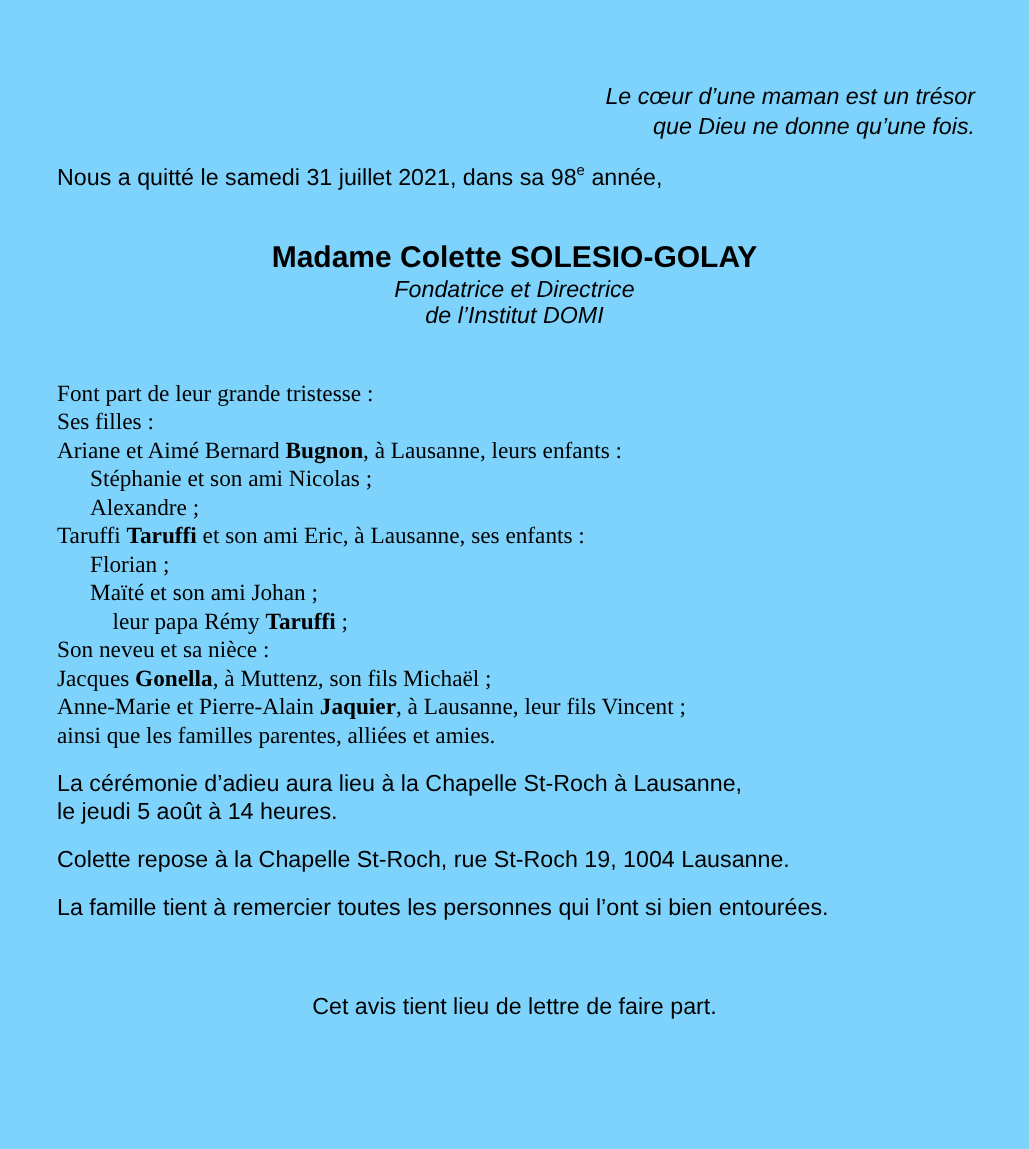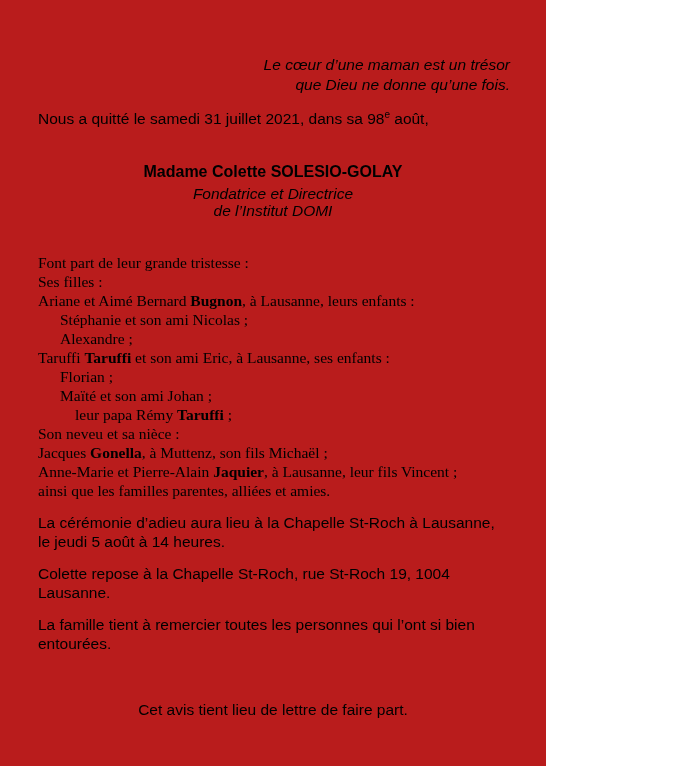--- a/index.html
+++ b/index.html
@@ -1,21 +1,21 @@
 <!DOCTYPE html>
 <html><head>
 <meta charset="utf-8">
 <style>
   * { margin: 0; padding: 0; box-sizing: border-box; }
   html, body { background: #ffffff; }
   .page {
     position: relative;
-    width: 546px;
+    width: 686px;
     height: 766px;
-    background: #b91c1c;
+    background: #7dd3fc;
     color: #000000;
     font-family: "Liberation Sans", sans-serif;
     font-size: 15.5px;
     line-height: 19px;
     overflow: hidden;
   }
   .epigraph {
     margin: 55px 36px 0 0;
     text-align: right;
     font-style: italic;
@@ -27,21 +27,21 @@
   .announcement sup {
     font-size: 10px;
     line-height: 0;
     vertical-align: super;
   }
   .header-block {
     margin-top: 31px;
     text-align: center;
   }
   .deceased-name {
-    font-size: 16px;
+    font-size: 20px;
     font-weight: bold;
     line-height: 26px;
   }
   .deceased-subtitle {
     font-style: italic;
     line-height: 17px;
     margin-top: 0;
   }
   .family-section {
     margin: 34px 38px 0 38px;
@@ -62,21 +62,21 @@
 </head>
 <body>
 
 <div class="page">
 
   <div class="epigraph">
     <div class="line">Le cœur d’une maman est un trésor</div>
     <div class="line">que Dieu ne donne qu’une fois.</div>
   </div>
 
-  <div class="announcement"><span>Nous a quitté le samedi 31 juillet 2021, dans sa 98</span><sup>e</sup><span> août,</span></div>
+  <div class="announcement"><span>Nous a quitté le samedi 31 juillet 2021, dans sa 98</span><sup>e</sup><span> année,</span></div>
 
   <div class="header-block">
     <div class="deceased-name">Madame Colette SOLESIO-GOLAY</div>
     <div class="deceased-subtitle">
       <div class="line">Fondatrice et Directrice</div>
       <div class="line">de l’Institut DOMI</div>
     </div>
   </div>
 
   <div class="family-section">

